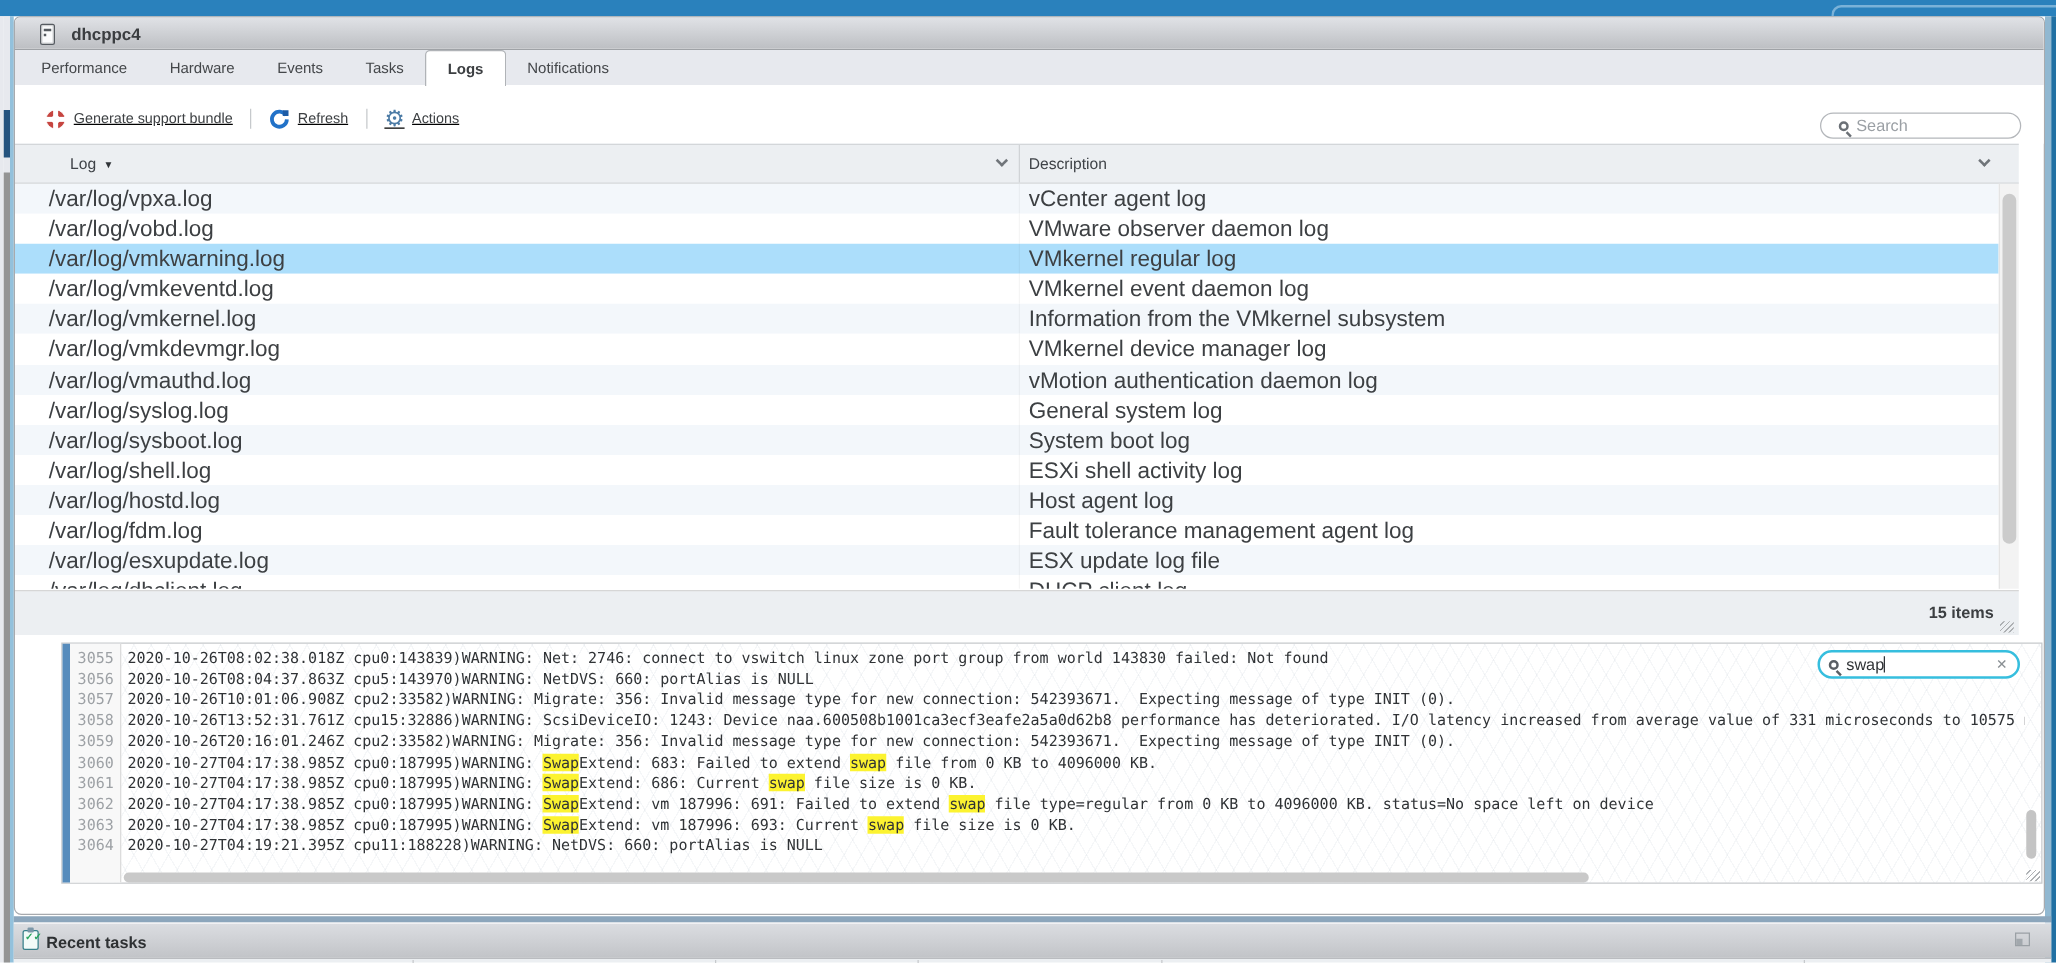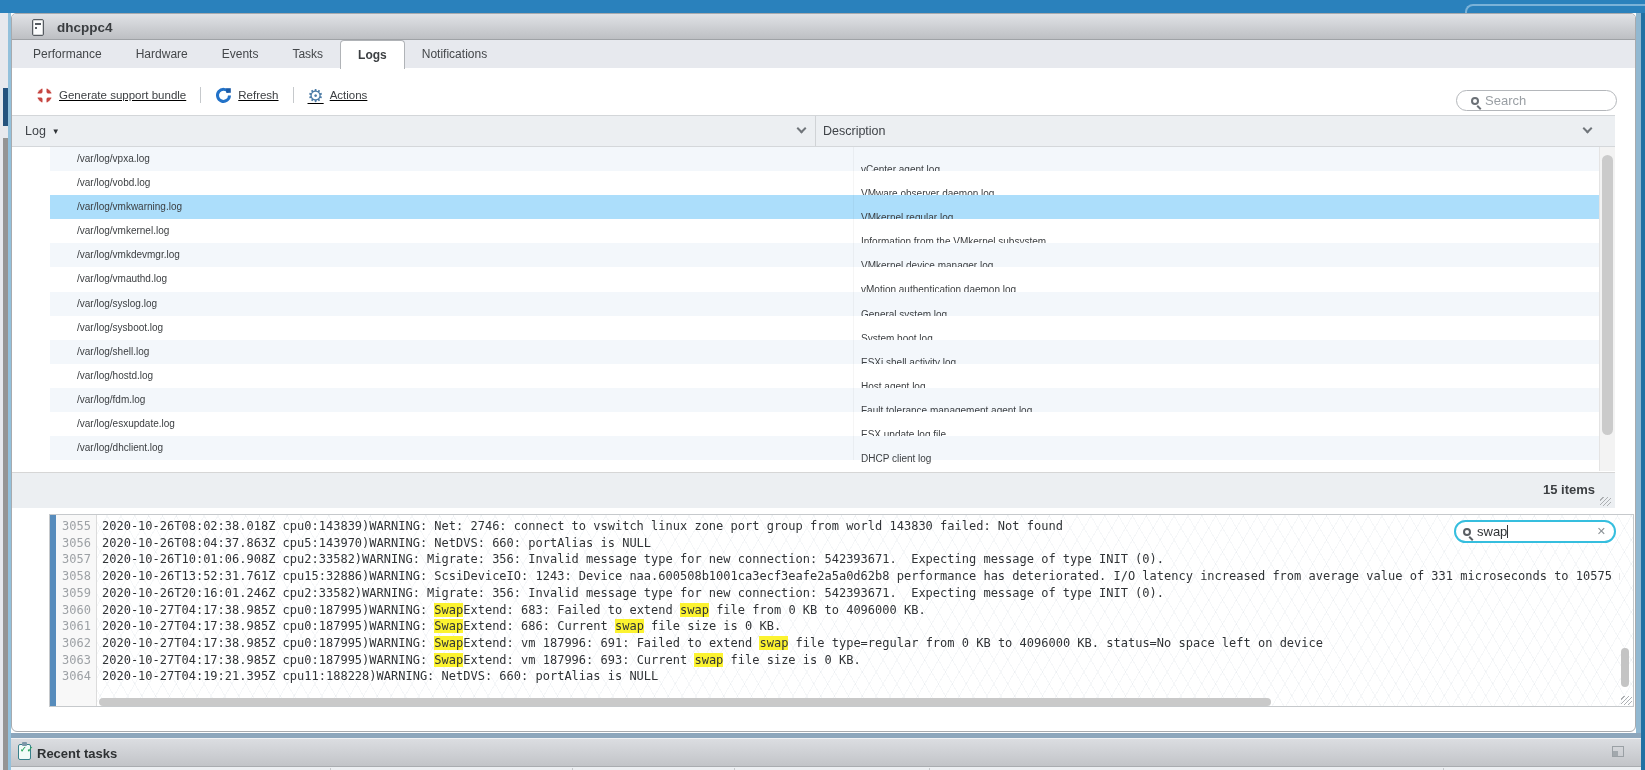--- a/index.html
+++ b/index.html
@@ -44,36 +44,36 @@
   .gearch { font-family:"DejaVu Sans", sans-serif; font-size:18px; color:#4d7ca6; line-height:17px; }
   .refresh-svg { display:block; }
   #toolbar-search { position:absolute; left:1444px; top:22px; width:161px; height:21px;
     border:1px solid #b4b7bb; border-radius:11px; background:#fff; display:flex; align-items:center; padding-left:8px; }
   .mag { width:8px; height:8px; border:2px solid #6b7076; border-radius:50%; position:relative; flex:none; }
   .mag i { position:absolute; left:5px; top:6px; width:2px; height:5px; background:#6b7076; transform:rotate(-45deg); }
   #toolbar-search span { font-size:13px; color:#9a9fa4; margin-left:6px; }
 
   #grid-header { left:0; top:101px; width:1603px; height:32px; background:#eceff2;
     border-top:1px solid #d3d6d9; border-bottom:1px solid #d4d7da; font-size:12.5px; color:#3f4348; }
-  #col-log-label { position:absolute; left:13px; top:0; line-height:30px; }
+  #col-log-label { position:absolute; left:44px; top:0; line-height:30px; }
   #sort-tri { font-size:8px; color:#2f3337; margin-left:6px; position:relative; top:-1px; }
   #col-desc-label { position:absolute; left:811px; top:0; line-height:30px; }
   #hdr-sep { position:absolute; left:803px; top:0; width:1px; height:30px; background:#d0d3d6; }
   .chev { position:absolute; width:8px; height:8px; top:9px; }
   .chev i { position:absolute; left:0; top:0; width:7px; height:7px;
     border-right:2px solid #70757a; border-bottom:2px solid #70757a; transform:rotate(45deg); }
   #chev1 { left:786px; } #chev2 { left:1572px; }
 
   #rows { left:0; top:133px; width:1587px; height:324px; overflow:hidden; }
-  .row { height:24.1px; line-height:24.1px; font-size:10px; color:#3d4043; position:relative;margin-left:38px; }
+  .row { height:24.1px; line-height:24.1px; font-size:18px; color:#3d4043; position:relative; }
   .row:nth-child(odd) { background:#f3f7fb; }
   .row:nth-child(even) { background:#ffffff; }
   .row.selected { background:#acdefb; }
   .cell-log { position:absolute; left:27px; top:0; }
-  .cell-desc { position:absolute; left:811px; top:11px; }
+  .cell-desc { position:absolute; left:811px; top:0; }
   .row-colsep { position:absolute; left:803px; top:0; width:1px; height:100%; background:rgba(0,0,0,0.04); }
 
   #vscroll { left:1587px; top:133px; width:16px; height:324px; background:#f3f3f3; border-left:1px solid #e4e4e4; }
   #vscroll-thumb { position:absolute; left:2px; top:8px; width:11px; height:280px; background:#cbcbcb; border-radius:6px; }
 
   #grid-footer { left:0; top:458px; width:1603px; height:36px; background:#eceff2; border-top:1px solid #d6d6d6; }
   #items-count { position:absolute; right:20px; top:9px; font-size:13px; font-weight:bold; color:#3c3f42; }
   .grip { position:absolute; width:11px; height:9px;
     background:repeating-linear-gradient(135deg, transparent 0 2px, #adb0b3 2px 3px); }
   #footer-grip { right:4px; top:24px; }
@@ -203,20 +203,25 @@
         <span class="cell-log">/var/log/vobd.log</span>
         <span class="cell-desc">VMware observer daemon log</span>
       </div>
       <div class="row selected">
         <span class="row-colsep"></span>
         <span class="cell-log">/var/log/vmkwarning.log</span>
         <span class="cell-desc">VMkernel regular log</span>
       </div>
       <div class="row">
         <span class="row-colsep"></span>
+        <span class="cell-log">/var/log/vmkeventd.log</span>
+        <span class="cell-desc">VMkernel event daemon log</span>
+      </div>
+      <div class="row">
+        <span class="row-colsep"></span>
         <span class="cell-log">/var/log/vmkernel.log</span>
         <span class="cell-desc">Information from the VMkernel subsystem</span>
       </div>
       <div class="row">
         <span class="row-colsep"></span>
         <span class="cell-log">/var/log/vmkdevmgr.log</span>
         <span class="cell-desc">VMkernel device manager log</span>
       </div>
       <div class="row">
         <span class="row-colsep"></span>

